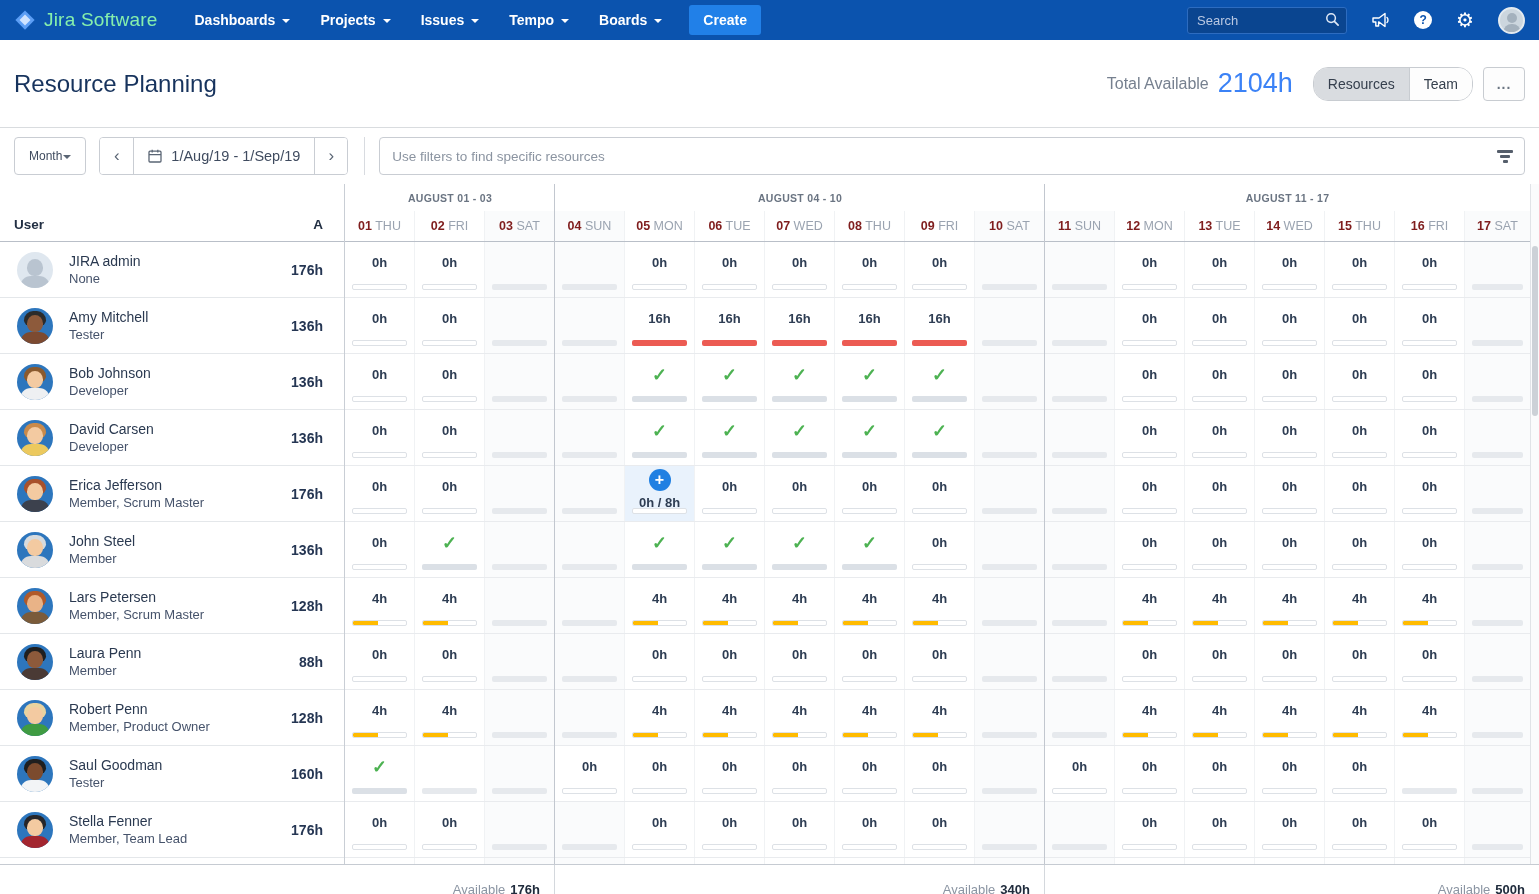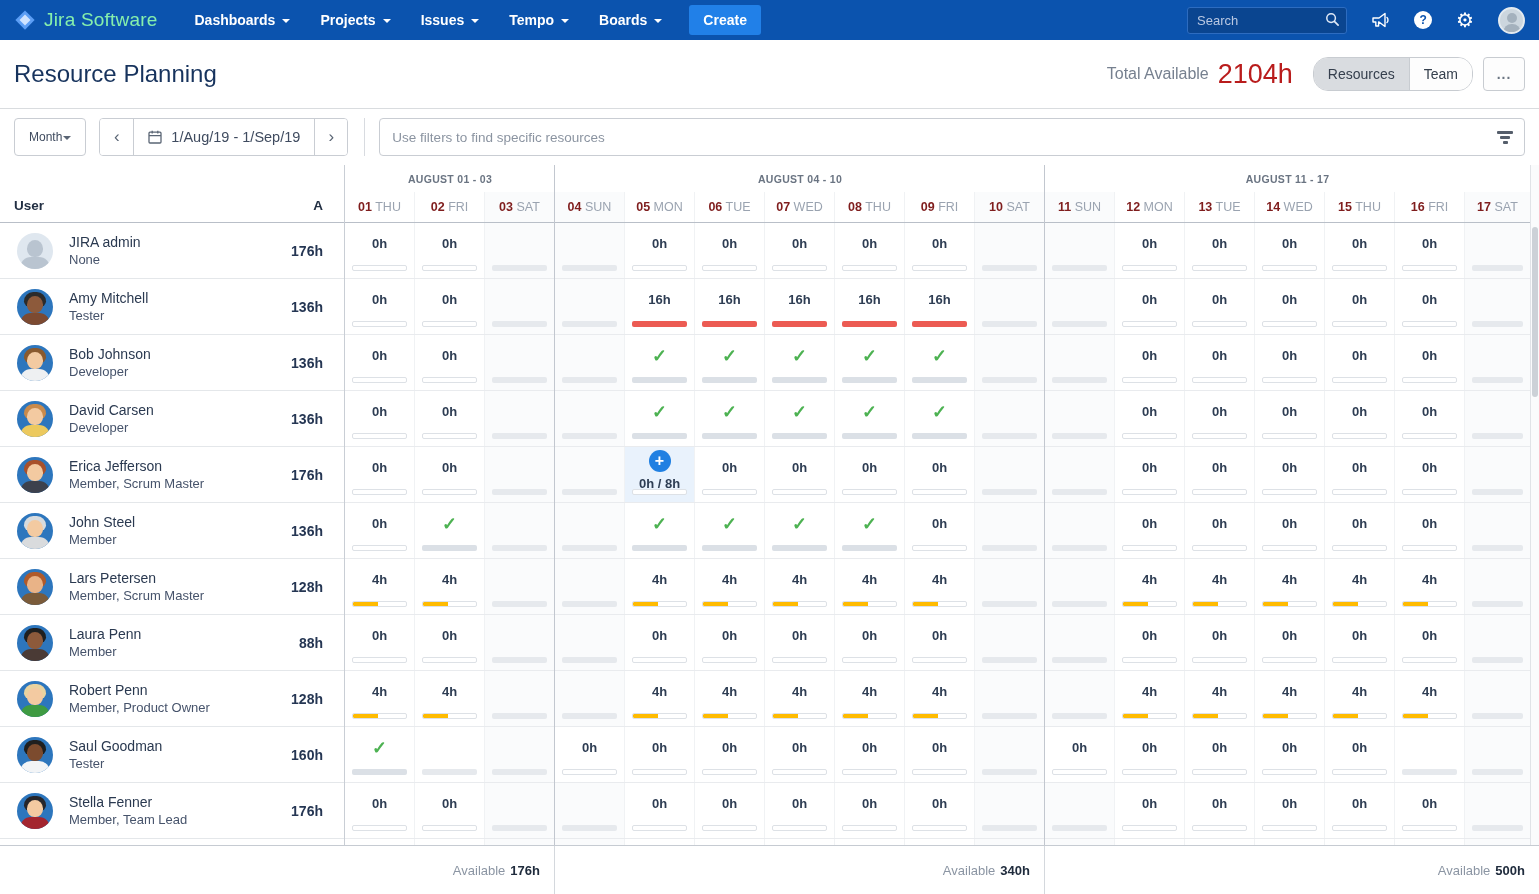--- a/index.html
+++ b/index.html
@@ -29,25 +29,25 @@
     font-size:12px;font-weight:700;display:flex;align-items:center;justify-content:center;}
   .gear{color:#fff;font-size:20px;line-height:20px;}
   .nav-avatar{width:27px;height:27px;border-radius:50%;background:#ccd6de;border:2px solid #e3eaf0;
     position:relative;overflow:hidden;cursor:pointer;}
   .nav-avatar .h{position:absolute;top:4px;left:50%;transform:translateX(-50%);width:10px;height:10px;
     border-radius:50%;background:#a4b1bd;}
   .nav-avatar .b{position:absolute;bottom:-1px;left:50%;transform:translateX(-50%);width:17px;height:9px;
     border-radius:8px 8px 0 0;background:#a4b1bd;}
 
   
-  .page-header{height:69px;display:flex;align-items:center;padding:8px 14px;border-bottom:1px solid #d9dcdf;}
+  .page-header{height:88px;display:flex;align-items:center;padding:8px 14px;border-bottom:1px solid #d9dcdf;}
   .page-title{font-size:24px;font-weight:500;color:#17335d;margin:0;}
   .ph-right{margin-left:auto;display:flex;align-items:center;}
   .total-label{font-size:16px;color:#76808f;margin-right:9px;}
-  .total-value{font-size:27px;color:#b91c1c;font-weight:500;margin-right:20px;}
+  .total-value{font-size:27px;color:#3b82f6;font-weight:500;margin-right:20px;}
   .seg{display:flex;border:1px solid #c8ccd1;border-radius:15px;overflow:hidden;}
   .seg button{border:none;background:#fdfdfd;height:32px;padding:0 14px;font-size:14px;color:#36404e;
     cursor:pointer;font-family:inherit;}
   .seg button.active{background:#d9dce0;}
   .seg button + button{border-left:1px solid #c8ccd1;}
   .more-btn{margin-left:10px;width:42px;height:34px;border:1px solid #c8ccd1;border-radius:4px;
     background:#fdfdfd;color:#6b7582;font-size:14px;font-weight:700;cursor:pointer;
     letter-spacing:1px;font-family:inherit;}
 
   

